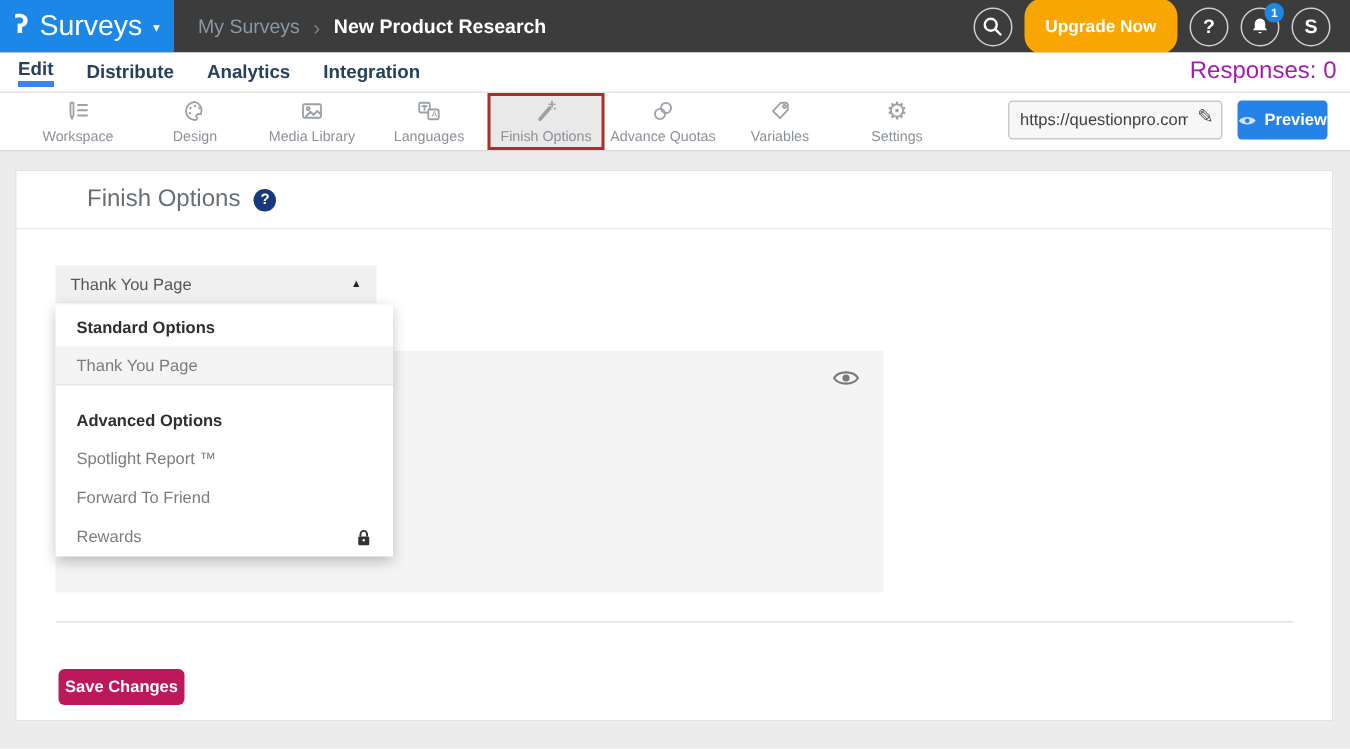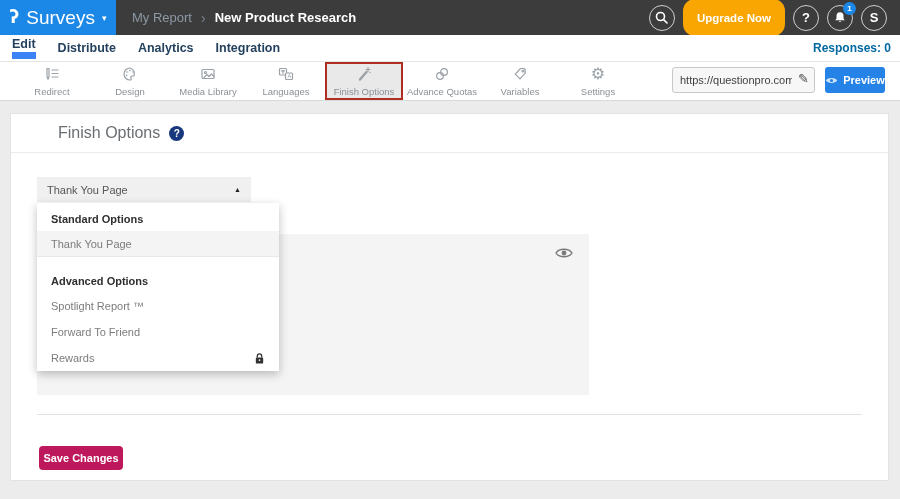--- a/index.html
+++ b/index.html
@@ -18,73 +18,73 @@
   .crumb-current { color:#fff; font-weight:600; }
   .header-actions { margin-left:auto; display:flex; align-items:center; gap:8px; padding-right:13px; }
   .hdr-circle { width:26px; height:26px; border-radius:50%; border:1px solid rgba(255,255,255,.75); display:flex; align-items:center; justify-content:center; color:#fff; font-size:13px; font-weight:bold; position:relative; cursor:pointer; background:transparent; }
   .upgrade-btn { height:37px; padding:0 14px; border:none; border-radius:12px; background:#f9a602; color:#fff; font-size:11.5px; font-weight:bold; font-family:inherit; cursor:pointer; }
   .badge { position:absolute; top:-4px; right:-4px; min-width:13px; height:13px; border-radius:7px; background:#1b87e6; color:#fff; font-size:8px; font-weight:bold; display:flex; align-items:center; justify-content:center; }
 
   
   .nav-row { position:absolute; top:35px; left:0; width:900px; height:27px; background:#fff; border-bottom:1px solid #e4e4e4; display:flex; align-items:center; font-size:12.5px; font-weight:bold; color:#24415e; }
   .nav-item { margin-left:22px; cursor:pointer; padding-bottom:1px; }
   .nav-item:first-child { margin-left:12px; }
-  .nav-item.active { border-bottom:7px solid #3b82f6; }
-  .responses { margin-left:auto; margin-right:9px; color:#0369a1; font-size:12px; font-weight:bold; }
+  .nav-item.active { border-bottom:4px solid #3b82f6; }
+  .responses { margin-left:auto; margin-right:9px; color:#a21caf; font-size:16px; font-weight:normal; }
 
   
   .toolbar { position:absolute; top:62px; left:0; width:900px; height:39px; background:#fff; border-bottom:1px solid #d9d9d9; display:flex; align-items:stretch; }
   .tool-item { width:78px; display:flex; flex-direction:column; align-items:center; justify-content:center; gap:3px; cursor:pointer; color:#8b9197; }
   .tool-item:first-child { margin-left:13px; }
   .tool-label { font-size:9.5px; white-space:nowrap; }
   .tool-icon { height:17px; display:flex; align-items:center; justify-content:center; color:#9aa1a7; }
   .tool-icon svg { stroke:#9aa1a7; fill:none; stroke-width:1.2; stroke-linecap:round; stroke-linejoin:round; }
   .tool-item.active { background:#e9e9e9; border:2px solid #ae2e24; }
   .gear-glyph { font-family:"DejaVu Sans", sans-serif; font-size:16px; line-height:1; }
   .url-wrap { position:absolute; left:672px; top:67px; width:143px; height:26px; }
   .url-input { width:100%; height:100%; border:1px solid #c8c8c8; border-radius:3px; background:#f7f7f7; font-family:inherit; font-size:11px; color:#3f3f3f; padding:0 22px 0 7px; }
   .url-pencil { position:absolute; right:6px; top:4px; font-size:13px; color:#4a4a4a; cursor:pointer; font-family:"DejaVu Sans", sans-serif; }
-  .preview-btn { position:absolute; left:825px; top:67px; width:60px; height:26px; border:none; border-radius:3px; background:#2583e8; color:#fff; font-family:inherit; font-size:11px; font-weight:bold; display:flex; align-items:center; justify-content:center; gap:5px; cursor:pointer; }
+  .preview-btn { position:absolute; left:825px; top:67px; width:60px; height:26px; border:none; border-radius:3px; background:#2583e8; color:#fff; font-family:inherit; font-size:11px; font-weight:bold; display:flex; align-items:center; justify-content:flex-start; gap:5px; cursor:pointer; }
 
   
   .card { position:absolute; left:10px; top:113px; width:879px; height:368px; background:#fff; border:1px solid #e3e3e3; }
   .card-title-row { height:39px; border-bottom:1px solid #ebebeb; display:flex; align-items:center; padding-left:47px; }
   .card-title { font-size:16px; color:#696e73; }
   .help-circle { width:15px; height:15px; border-radius:50%; background:#17387d; color:#fff; font-size:10px; font-weight:bold; display:flex; align-items:center; justify-content:center; margin-left:9px; cursor:pointer; }
 
   .finish-select { position:absolute; left:26px; top:63px; width:214px; height:25px; background:#f0f0f0; display:flex; align-items:center; font-size:11px; color:#555; padding:0 10px; cursor:pointer; z-index:5; }
   .select-caret { margin-left:auto; font-size:7px; color:#222; }
 
   .preview-panel { position:absolute; left:26px; top:120px; width:552px; height:161px; background:#f4f4f4; }
   .panel-eye { position:absolute; top:11px; right:16px; cursor:pointer; }
 
   .form-divider { position:absolute; left:26px; top:300px; width:825px; border-top:1px solid #e2e2e2; }
 
-  .dropdown-menu { position:absolute; left:26px; top:89px; width:242px; background:#fff; box-shadow:0 3px 9px rgba(0,0,0,.25); z-index:10; padding-top:4px; }
+  .dropdown-menu { position:absolute; left:26px; top:89px; width:225px; background:#fff; box-shadow:0 3px 9px rgba(0,0,0,.25); z-index:10; padding-top:4px; }
   .menu-header { height:24px; line-height:24px; padding-left:14px; font-size:11px; font-weight:bold; color:#2f2f2f; }
   .menu-item { height:26px; line-height:26px; padding:0 14px; font-size:11px; color:#7c7c7c; cursor:pointer; display:flex; align-items:center; }
   .menu-item.selected { background:#f4f4f4; border-bottom:1px solid #e8e8e8; }
   .menu-gap { height:12px; }
   .lock-wrap { margin-left:auto; display:flex; }
 
   .save-btn { position:absolute; left:28px; top:332px; width:84px; height:24px; border:none; border-radius:4px; background:#be185d; color:#fff; font-family:inherit; font-size:11px; font-weight:bold; cursor:pointer; }
 </style>
 </head>
 <body>
 
 <div class="screen">
 
   <div class="top-header">
     <div class="brand">
       <span class="logo-glyph">ʔ</span>
       <span class="brand-label">Surveys</span>
       <span class="brand-caret">▾</span>
     </div>
     <div class="breadcrumb">
-      <span class="crumb-parent">My Report</span>
+      <span class="crumb-parent">My Surveys</span>
       <span class="crumb-sep">›</span>
       <span class="crumb-current">New Product Research</span>
     </div>
     <div class="header-actions">
       <div class="hdr-circle">
         <svg width="13" height="13" viewBox="0 0 13 13">
             <circle cx="5.5" cy="5.5" r="4" stroke="#fff" stroke-width="1.6" fill="none"></circle>
             <line x1="8.6" y1="8.6" x2="12" y2="12" stroke="#fff" stroke-width="1.6" stroke-linecap="round"></line>
           </svg>
       </div>
@@ -116,21 +116,21 @@
   <div class="toolbar">
     <div class="tool-item">
       <span class="tool-icon">
         <svg width="16" height="16" viewBox="0 0 16 16">
             <path d="M3 2.5 h2 v8 l-1 2.8 -1 -2.8 z"></path>
             <line x1="8" y1="4" x2="14" y2="4"></line>
             <line x1="8" y1="7.5" x2="14" y2="7.5"></line>
             <line x1="8" y1="11" x2="14" y2="11"></line>
           </svg>
       </span>
-      <span class="tool-label">Redirect</span>
+      <span class="tool-label">Workspace</span>
     </div>
     <div class="tool-item">
       <span class="tool-icon">
         <svg width="16" height="16" viewBox="0 0 16 16">
             <path d="M8 2 a6 6 0 1 0 0 12 c1.4 0 1.6-1 1-1.8 -.7-.9 0-2.2 1.4-2.2 h1.6 A6 6 0 0 0 8 2 z"></path>
             <circle cx="5" cy="6" r="0.8" fill="#9aa1a7" stroke="none"></circle>
             <circle cx="8" cy="4.6" r="0.8" fill="#9aa1a7" stroke="none"></circle>
             <circle cx="11" cy="6" r="0.8" fill="#9aa1a7" stroke="none"></circle>
             <circle cx="4.6" cy="9.4" r="0.8" fill="#9aa1a7" stroke="none"></circle>
           </svg>

